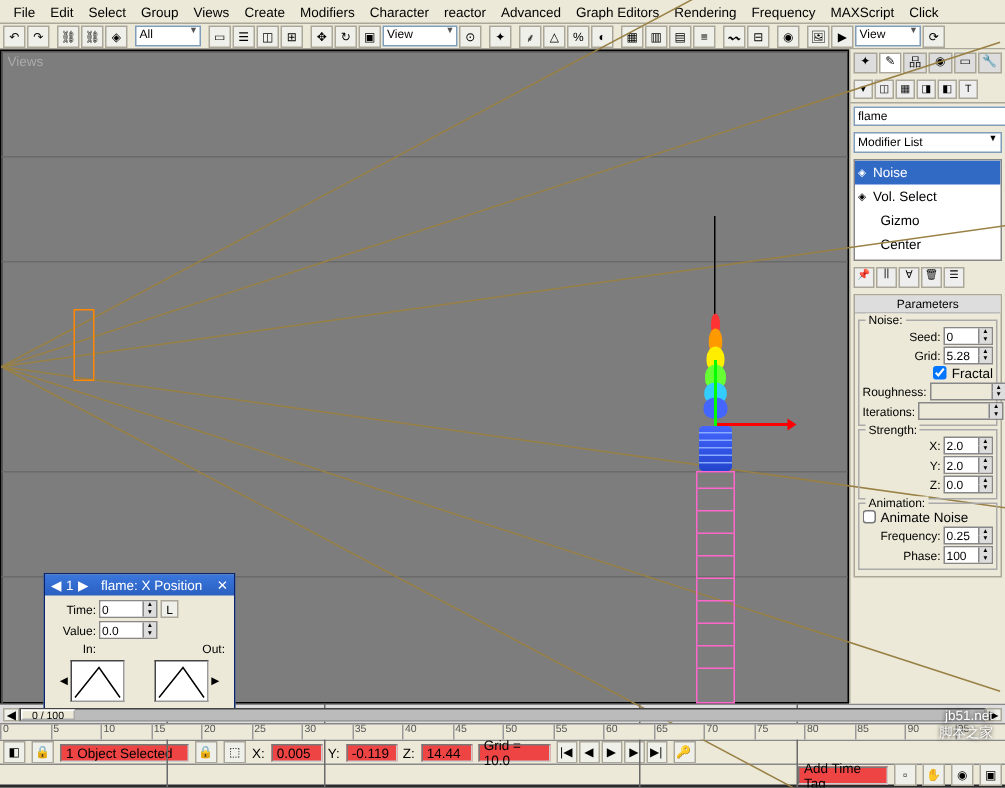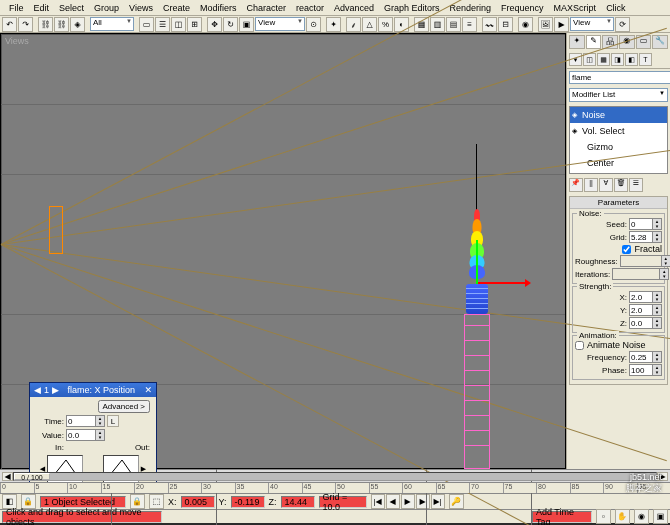--- a/index.html
+++ b/index.html
@@ -53,21 +53,21 @@
 .mod-item .bulb{width:8px;font-size:7px}
 .stack-btns{margin:2px;display:flex;gap:1px}
 .stack-btns .sbtn{width:14px;height:14px;border:1px solid #aca899;background:#eee;font-size:7px;text-align:center}
 .rollout{margin:2px;border:1px solid #aca899}
 .rollout-hdr{background:#ddd;padding:1px 4px;font-size:8px;text-align:center;border-bottom:1px solid #bbb}
 .rollout-body{padding:2px}
 .param-row{display:flex;align-items:center;margin:1px 0;gap:2px}
 .param-label{flex:1;text-align:right;font-size:8px}
 .group-box{border:1px solid #aaa;margin:2px 0;padding:3px 2px 2px;position:relative}
 .group-label{position:absolute;top:-5px;left:4px;background:#ece9d8;padding:0 2px;font-size:8px}
-.chk{display:flex;align-items:flex-end;gap:3px;font-size:8px;margin:1px 0}
+.chk{display:flex;align-items:flex-start;gap:3px;font-size:8px;margin:1px 0}
 .chk input{width:9px;height:9px}
 .timeslider{height:13px;background:#ddd;border-top:1px solid #888;display:flex;align-items:center;padding:0 2px}
 .slider-track{flex:1;height:9px;background:#bbb;border:1px inset #999;position:relative}
 .slider-thumb{position:absolute;left:0;width:36px;height:100%;background:#ece9d8;border:1px outset #fff;font-size:7px;text-align:center}
 .timeline{height:11px;background:#ece9d8;border-top:1px solid #888;display:flex;font-size:7px;position:relative}
 .tick{position:absolute;top:0;height:100%;border-left:1px solid #999;padding-left:1px;font-size:7px;color:#555}
 .statusbar{height:16px;background:#ece9d8;border-top:1px solid #888;display:flex;align-items:center;font-size:8px;gap:4px;padding:0 2px}
 .stat-field{border:1px inset #ccc;padding:0 3px;background:#ef4444;height:12px;display:flex;align-items:center}
 .trans-ctrl{display:flex;gap:1px}
 .trans-ctrl .tbtn{width:14px}
@@ -192,24 +192,20 @@
     </div>
     <div class="gizmo-x"></div>
     <div class="gizmo-y"></div>
 
     <div class="dialog">
       <div class="dialog-title">
         <span style="display:flex;gap:3px"><span>◀</span><span>1</span><span>▶</span>&nbsp;<span>flame: X Position</span></span>
         <span>✕</span>
       </div>
       <div style="padding:2px">
-        <div class="dlg-row">
-            <span style="flex:1"></span>
-            <button style="font-size:8px;padding:0 3px">Advanced &gt;</button>
-          </div>
         <div class="dlg-row">
           <span class="dlg-label">Time:</span>
           <div class="spinner">
               <input value="0" style="">
               <div class="spin-btns">
                 <div>▴</div>
                 <div>▾</div>
               </div>
             </div>
           <div class="tbtn" style="width:12px;height:12px">L</div>
@@ -463,21 +459,20 @@
   <div class="trans-ctrl">
     <div class="tbtn">|◀</div>
     <div class="tbtn">◀</div>
     <div class="tbtn">▶</div>
     <div class="tbtn">▶</div>
     <div class="tbtn">▶|</div>
   </div>
   <div class="tbtn">🔑</div>
 </div>
 <div class="statusbar" style="height:14px">
-  <span class="stat-field" style="width:160px">Click and drag to select and move objects</span>
   <span style="flex:1"></span>
   <span class="stat-field" style="width:60px">Add Time Tag</span>
   <div class="tbtn">▫</div>
   <div class="tbtn">✋</div>
   <div class="tbtn">◉</div>
   <div class="tbtn">▣</div>
 </div>
 
 <div class="footer">
   

